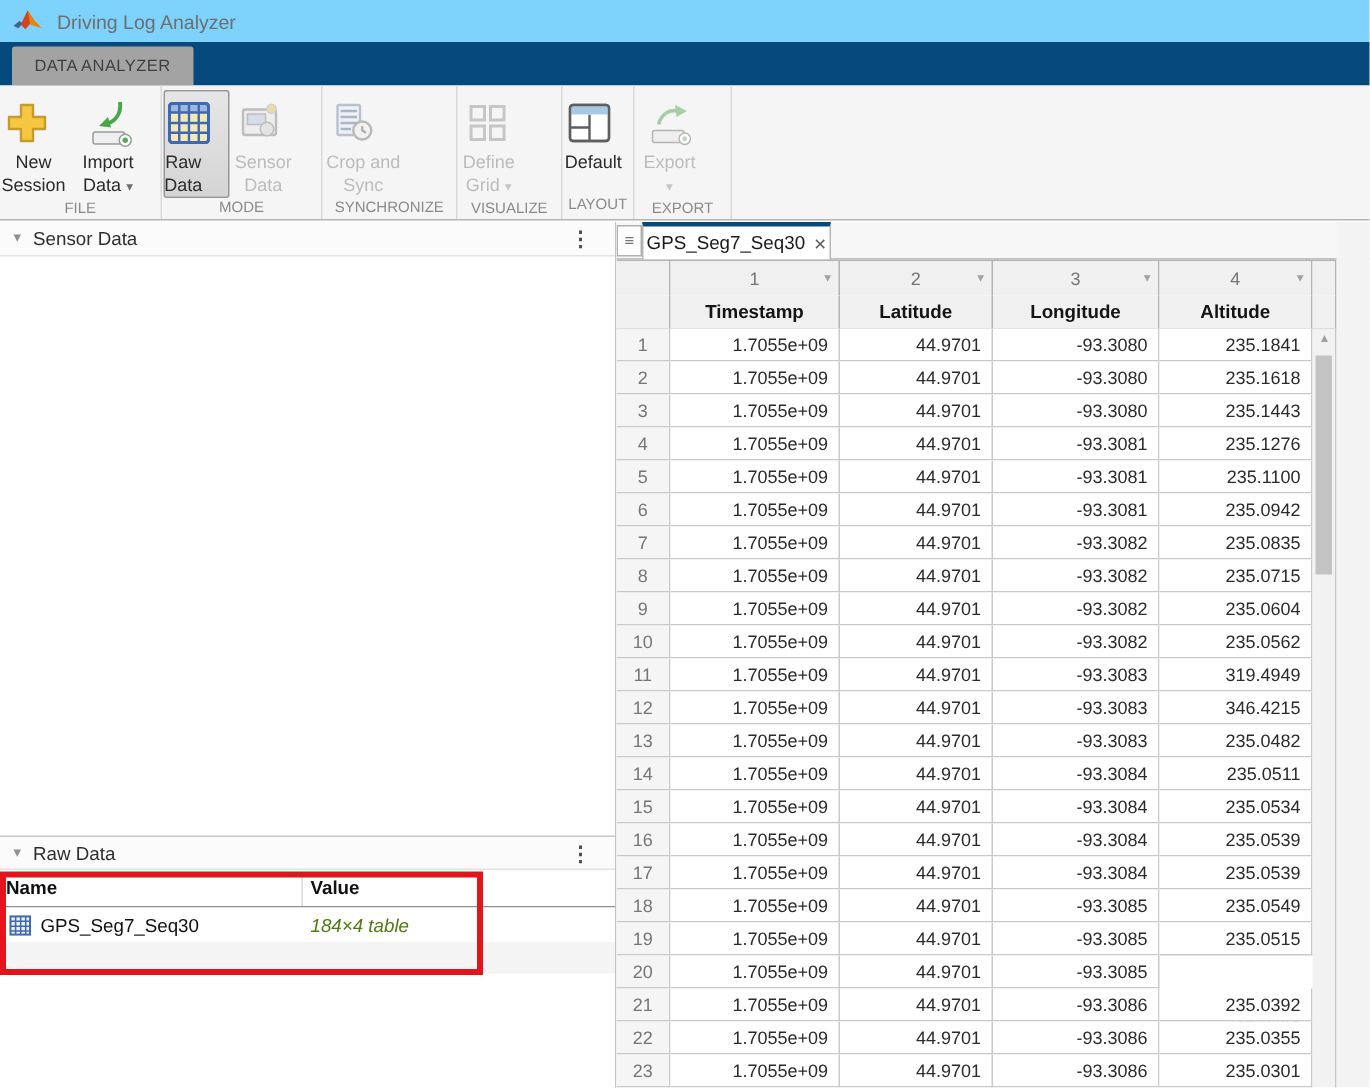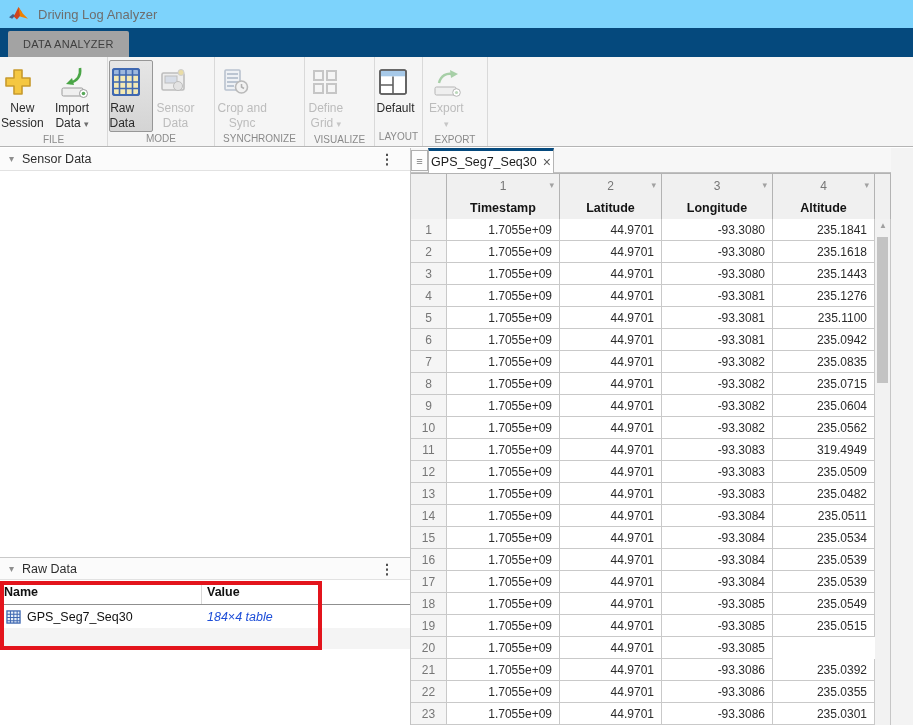--- a/index.html
+++ b/index.html
@@ -46,21 +46,21 @@
   .raw-header{top:409px;border-top:1px solid #c9c9c9;}
   .raw-thead{position:absolute;left:0;top:433px;width:410px;height:24px;border-bottom:1px solid #8f8f8f;box-sizing:border-box;
              display:flex;background:#fff;}
   .raw-th{font-size:12.5px;font-weight:bold;color:#111;line-height:23px;box-sizing:border-box;}
   .raw-th.name{width:202px;padding-left:4px;border-right:1px solid #d9d9d9;}
   .raw-th.value{padding-left:5px;width:120px;}
   #raw-rows{position:absolute;left:0;top:457px;width:410px;}
   .rrow{display:flex;height:23px;align-items:center;background:#fff;}
   .rname{width:202px;display:flex;align-items:center;font-size:12.5px;color:#111;box-sizing:border-box;padding-left:6px;}
   .rname .ticon16{display:flex;margin-right:6px;}
-  .rvalue{padding-left:5px;font-size:12.5px;font-style:italic;color:#1d4ed8;}
+  .rvalue{padding-left:5px;font-size:12.5px;font-style:italic;color:#4d7c0f;}
   .raw-altrow{position:absolute;left:0;top:480px;width:410px;height:21px;background:#f4f4f4;}
   .red-annotation{position:absolute;left:0;top:433px;width:322px;height:69px;border:4px solid var(--annotation-red,#e3141c);
                   box-sizing:border-box;pointer-events:none;z-index:5;}
 
   
   .docbar{position:absolute;left:0;top:0;width:502px;height:25px;background:#f7f7f7;border-bottom:1px solid #c0c0c0;box-sizing:border-box;}
   .hamburger-btn{position:absolute;left:0;top:2px;width:17px;height:21px;background:#fdfdfd;border:1px solid #b0b0b0;box-sizing:border-box;
                  display:flex;align-items:center;justify-content:center;font-size:11px;color:#777;}
   .doc-tab{position:absolute;left:17px;top:0;width:126px;height:25px;background:#fff;border-top:3px solid var(--ribbon-blue,#05497d);
            border-left:1px solid #b5b5b5;border-right:1px solid #b5b5b5;box-sizing:border-box;
@@ -387,21 +387,21 @@
           <div class="gc" style="width: 113px;">1.7055e+09</div>
           <div class="gc" style="width: 102px;">44.9701</div>
           <div class="gc" style="width: 111px;">-93.3083</div>
           <div class="gc" style="width: 102px;">319.4949</div>
         </div>
         <div class="grow">
           <div class="gc rowhdr">12</div>
           <div class="gc" style="width: 113px;">1.7055e+09</div>
           <div class="gc" style="width: 102px;">44.9701</div>
           <div class="gc" style="width: 111px;">-93.3083</div>
-          <div class="gc" style="width: 102px;">235.0509</div>
+          <div class="gc" style="width: 102px;">346.4215</div>
         </div>
         <div class="grow">
           <div class="gc rowhdr">13</div>
           <div class="gc" style="width: 113px;">1.7055e+09</div>
           <div class="gc" style="width: 102px;">44.9701</div>
           <div class="gc" style="width: 111px;">-93.3083</div>
           <div class="gc" style="width: 102px;">235.0482</div>
         </div>
         <div class="grow">
           <div class="gc rowhdr">14</div>

